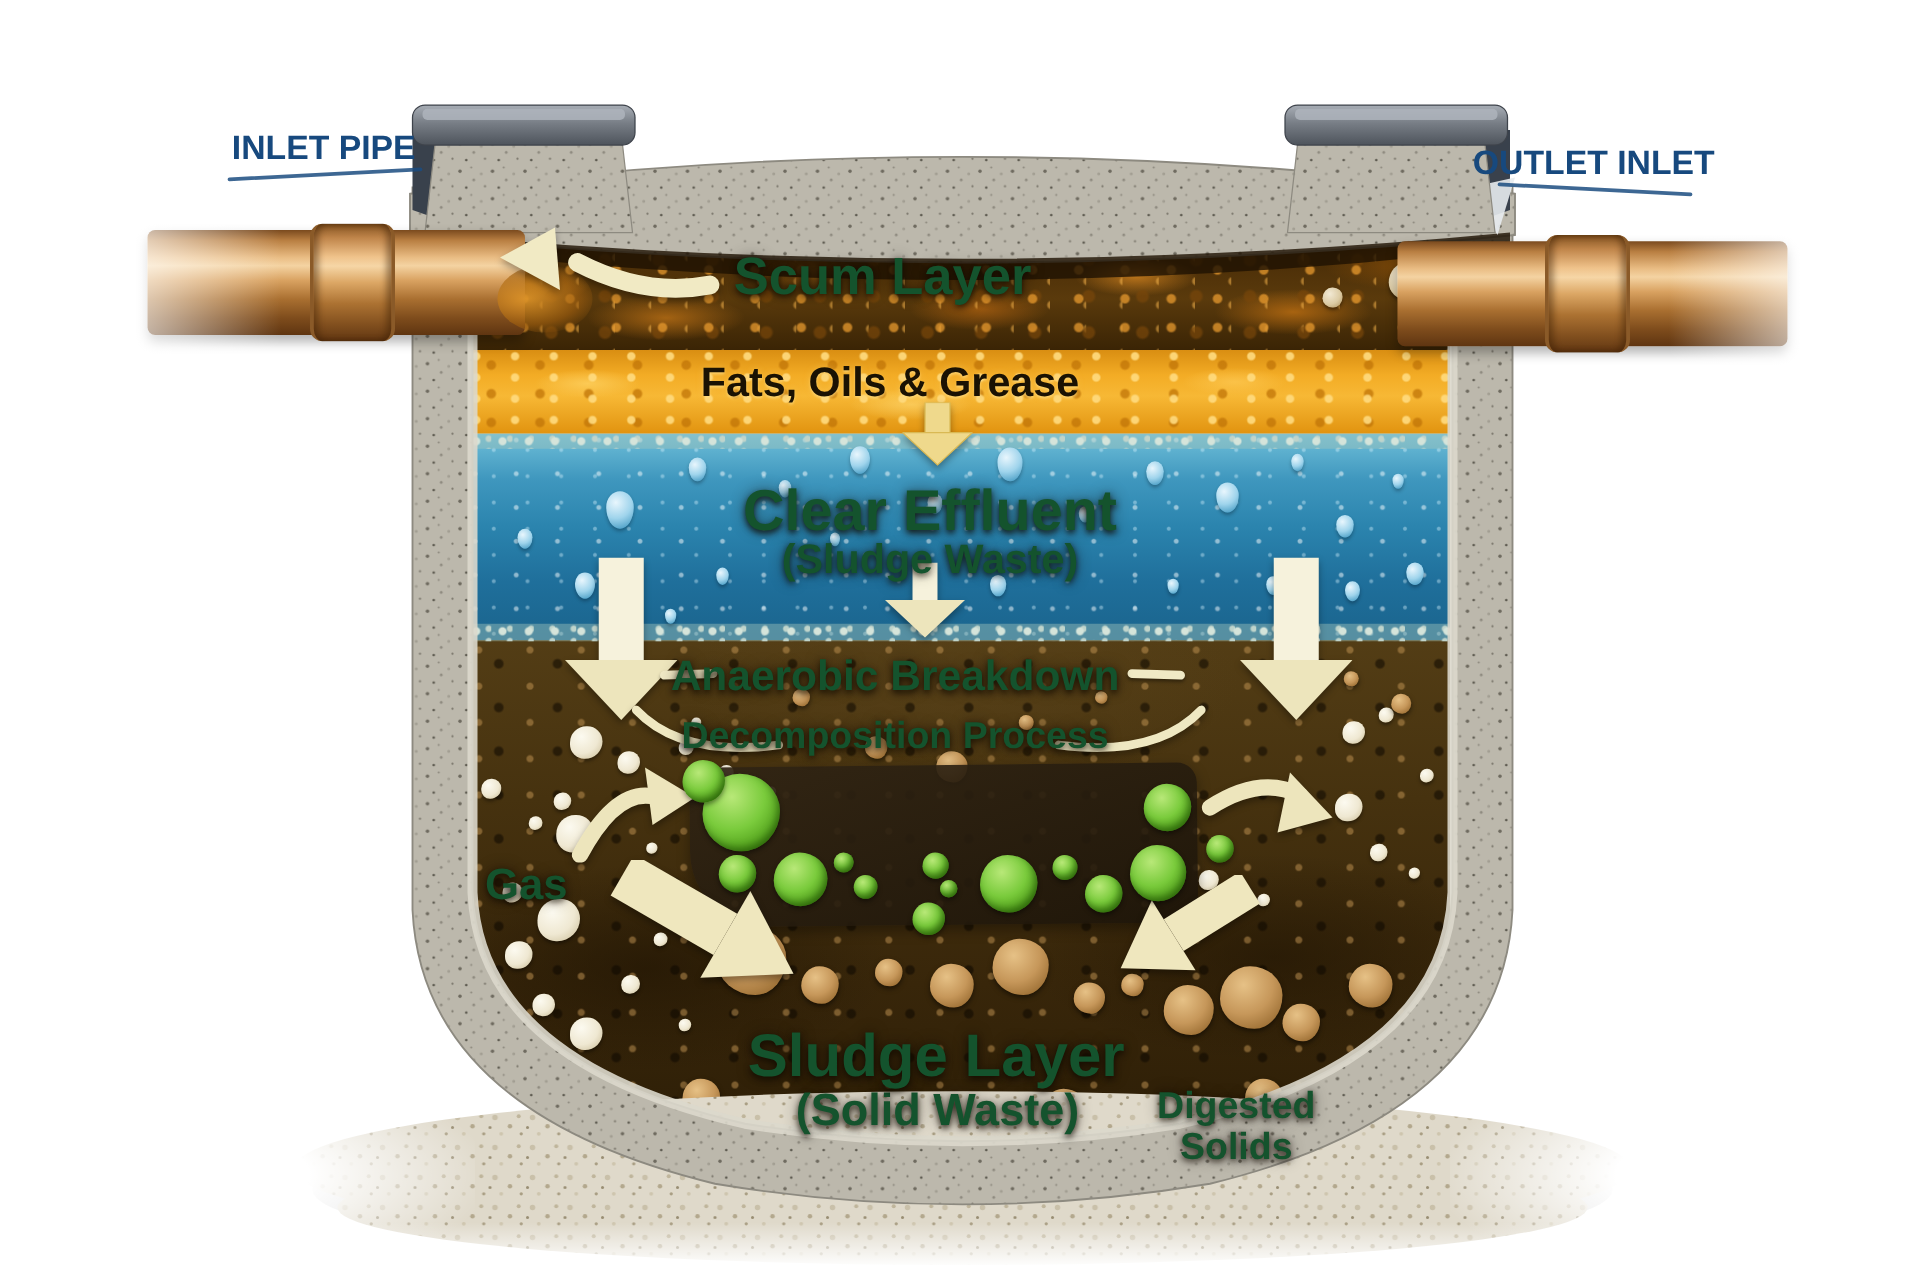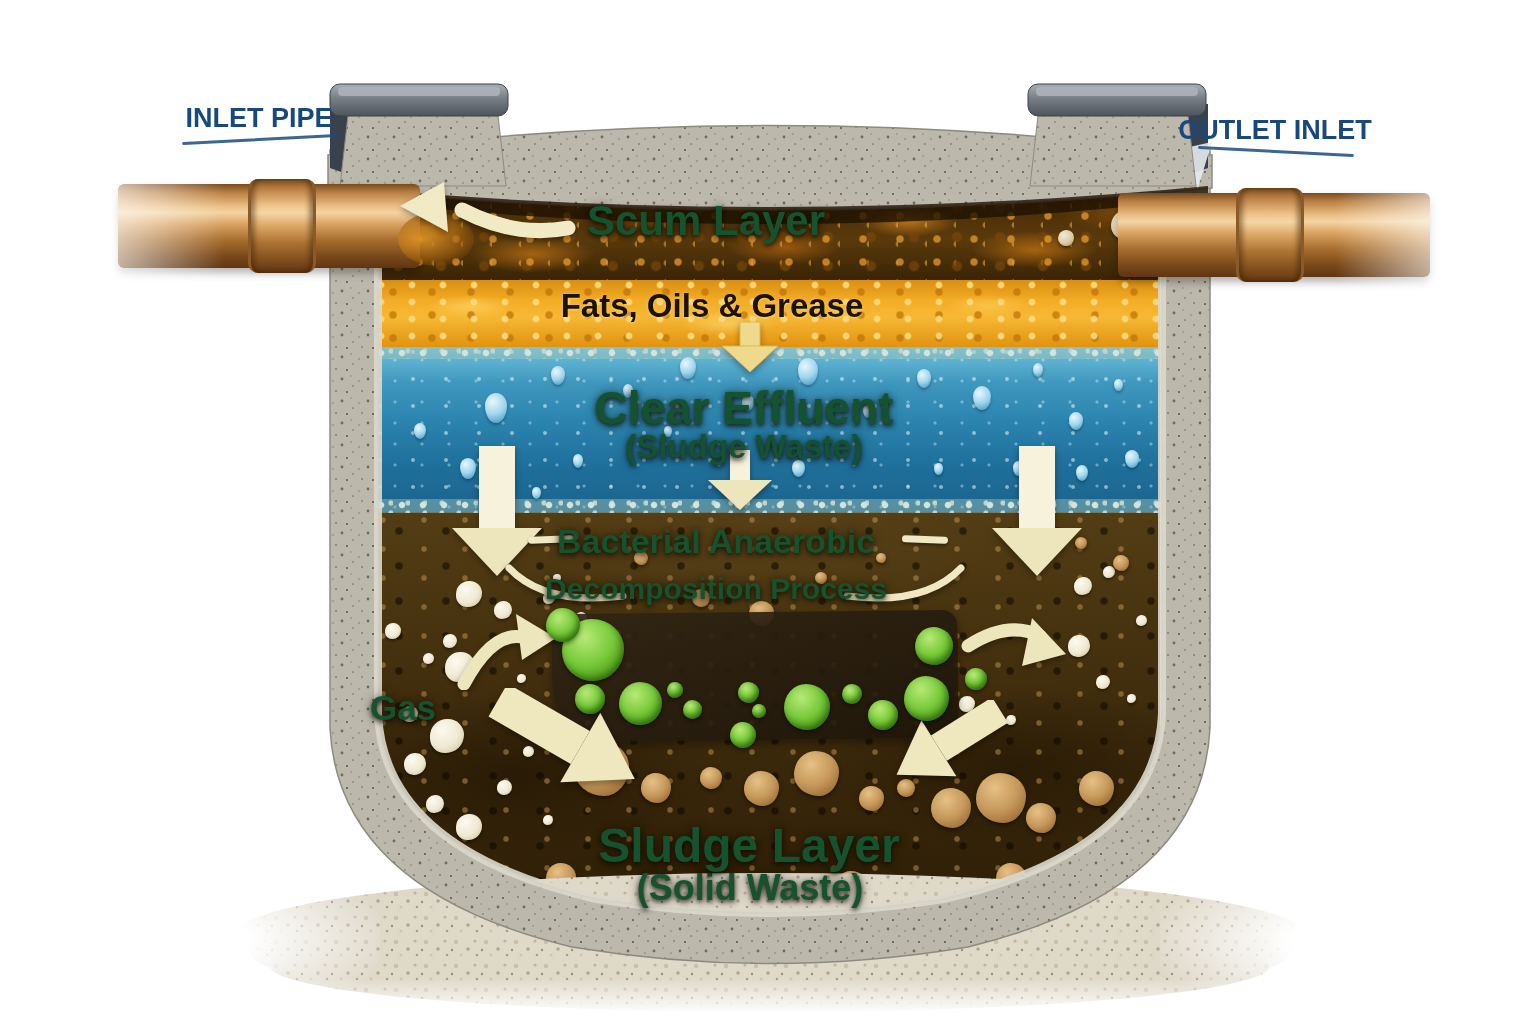--- a/index.html
+++ b/index.html
@@ -15,21 +15,21 @@
            transform:translateX(-50%);white-space:nowrap;}
   .plu{position:absolute;height:3px;background:#1B4C80;border-radius:2px;z-index:7;opacity:.85;}
   .scum-l{font-size:42px;top:197px;left:706px;}
   .fats-l{font-size:33px;top:287px;left:712px;color:#1A1203;
           text-shadow:0 1px 2px rgba(255,225,140,.6),0 0 6px rgba(255,210,110,.35);}
   .efft-l{font-size:46px;top:381px;left:744px;}
   .efft-s{font-size:33px;top:428px;left:744px;}
   .bact-l{font-size:34px;top:522px;left:716px;}
   .deco-l{font-size:30px;top:572px;left:716px;}
   .anae-l{font-size:34px;top:637px;left:772px;}
-  .gas-l{font-size:35px;top:688px;left:403px;}
+  .gas-l{font-size:35px;top:688px;left:421px;}
   .diss-l{font-size:30px;top:737px;left:1086px;white-space:normal;width:180px;line-height:34px;}
   .slud-l{font-size:48px;top:818px;left:749px;}
   .slud-s{font-size:36px;top:867px;left:750px;}
   .dige-l{font-size:30px;top:868px;left:989px;white-space:normal;width:150px;line-height:33px;}
   
   #tank-content{position:absolute;left:376px;top:163px;width:784px;height:772px;z-index:2;
     overflow:hidden;border-radius:0 0 46% 46% / 0 0 14% 14%;}
   .layer{position:absolute;left:0;width:100%;}
   #scum{top:0;height:117px;background:
     radial-gradient(ellipse 70px 22px at 6% 55%, rgba(217,142,37,.85), transparent 70%),
@@ -315,25 +315,26 @@
     <g transform="translate(128,10) rotate(148)" fill="#EFE7BE">
       <rect x="0" y="-15" width="72" height="30"></rect>
       <polygon points="72,-33 122,0 72,33"></polygon>
     </g>
   </svg>
 
   <div class="lbl scum-l">Scum Layer</div>
   <div class="lbl efft-l">Clear Effluent</div>
   <div class="lbl fats-l">Fats, Oils &amp; Grease</div>
   <div class="lbl efft-s">(Sludge Waste)</div>
-  <div class="lbl bact-l">Bacterial Anaerobic</div>
+  <div class="lbl bact-l">Anaerobic Breakdown</div>
   <div class="lbl deco-l">Decomposition Process</div>
   <div class="lbl gas-l">Gas</div>
   <div class="lbl slud-s">(Solid Waste)</div>
   <div class="lbl slud-l">Sludge Layer</div>
+  <div class="lbl dige-l">Digested Solids</div>
 
   <div class="fade" style="left:0;top:150px;width:225px;height:170px;background:linear-gradient(90deg,#fff 22%,rgba(255,255,255,0));"></div>
   <div class="fade" style="left:1335px;top:160px;width:201px;height:170px;background:linear-gradient(270deg,#fff 18%,rgba(255,255,255,0));"></div>
   <div class="fade" style="left:150px;top:855px;width:230px;height:170px;background:radial-gradient(ellipse at 0% 50%,#fff 30%,rgba(255,255,255,0) 75%);"></div>
   <div class="fade" style="left:1160px;top:855px;width:230px;height:170px;background:radial-gradient(ellipse at 100% 50%,#fff 30%,rgba(255,255,255,0) 75%);"></div>
   <div class="fade" style="left:200px;top:978px;width:1140px;height:46px;background:linear-gradient(0deg,#fff 22%,rgba(255,255,255,0));"></div>
 <div class="germ" style="left: 562px; top: 619px; width: 62px; height: 62px;"></div>
     <div class="germ" style="left: 546px; top: 608px; width: 34px; height: 34px;"></div>
     <div class="germ" style="left: 575px; top: 684px; width: 30px; height: 30px;"></div>
     <div class="germ" style="left: 618.5px; top: 681.5px; width: 43px; height: 43px;"></div>

